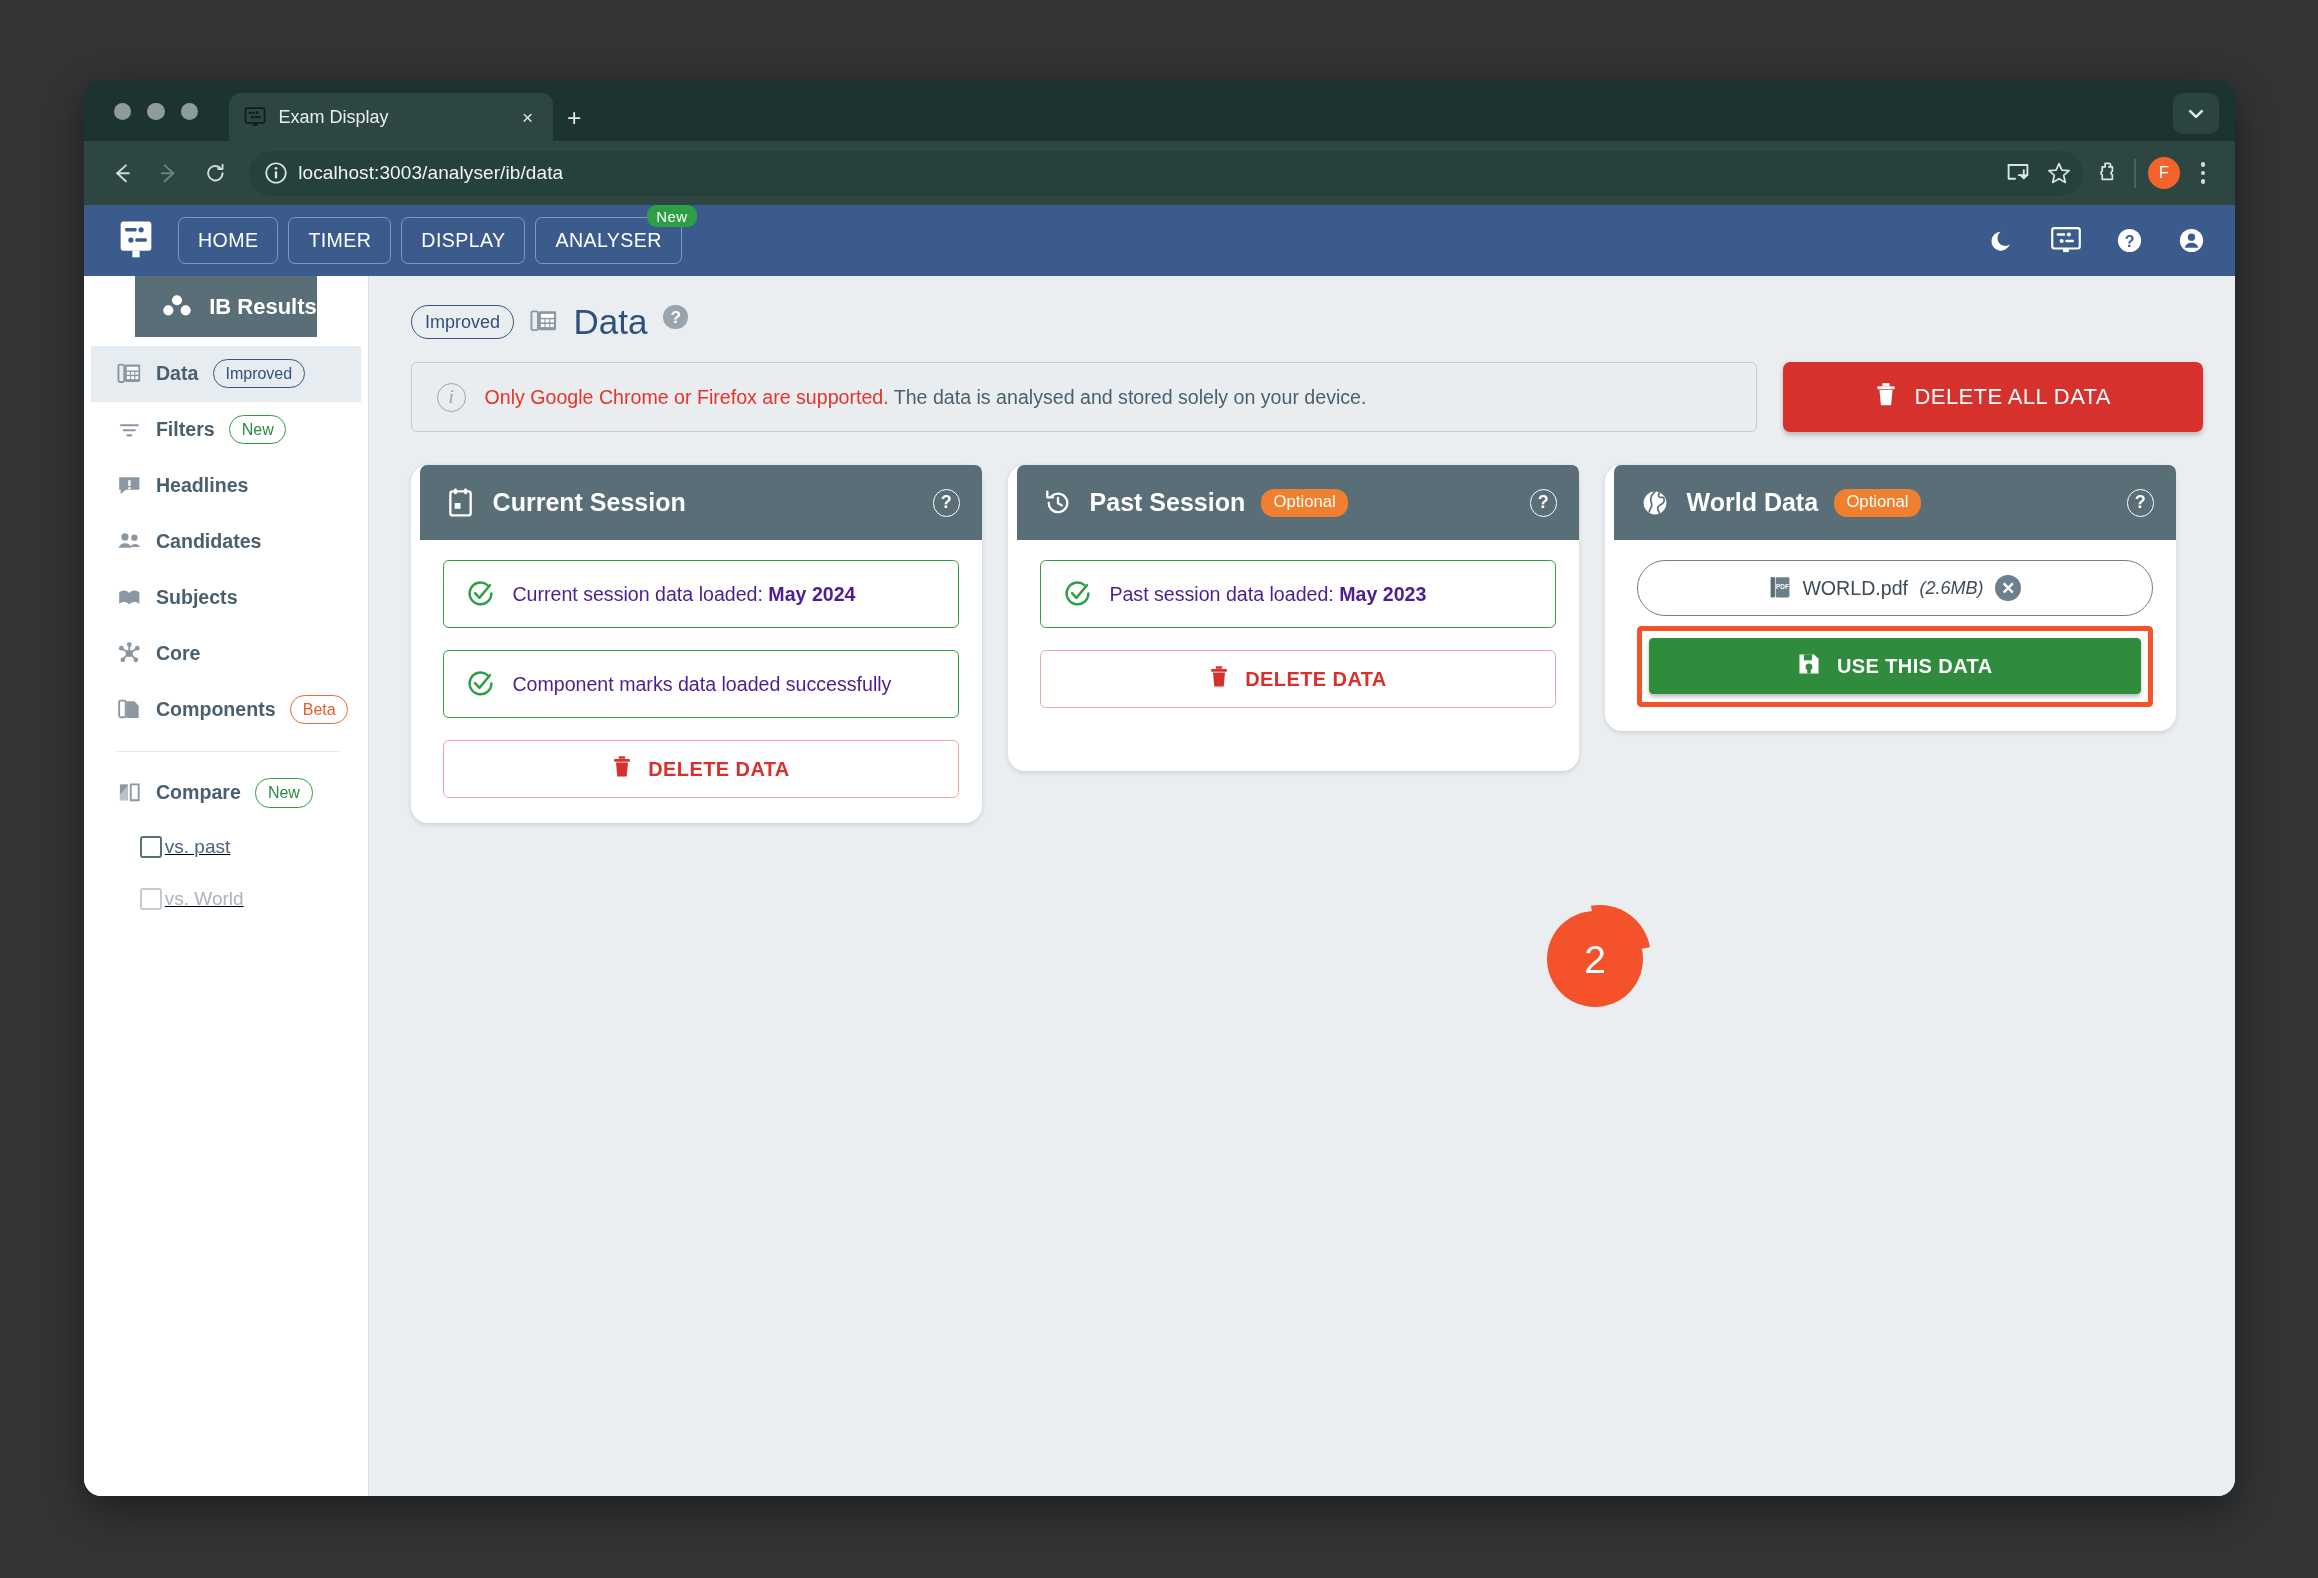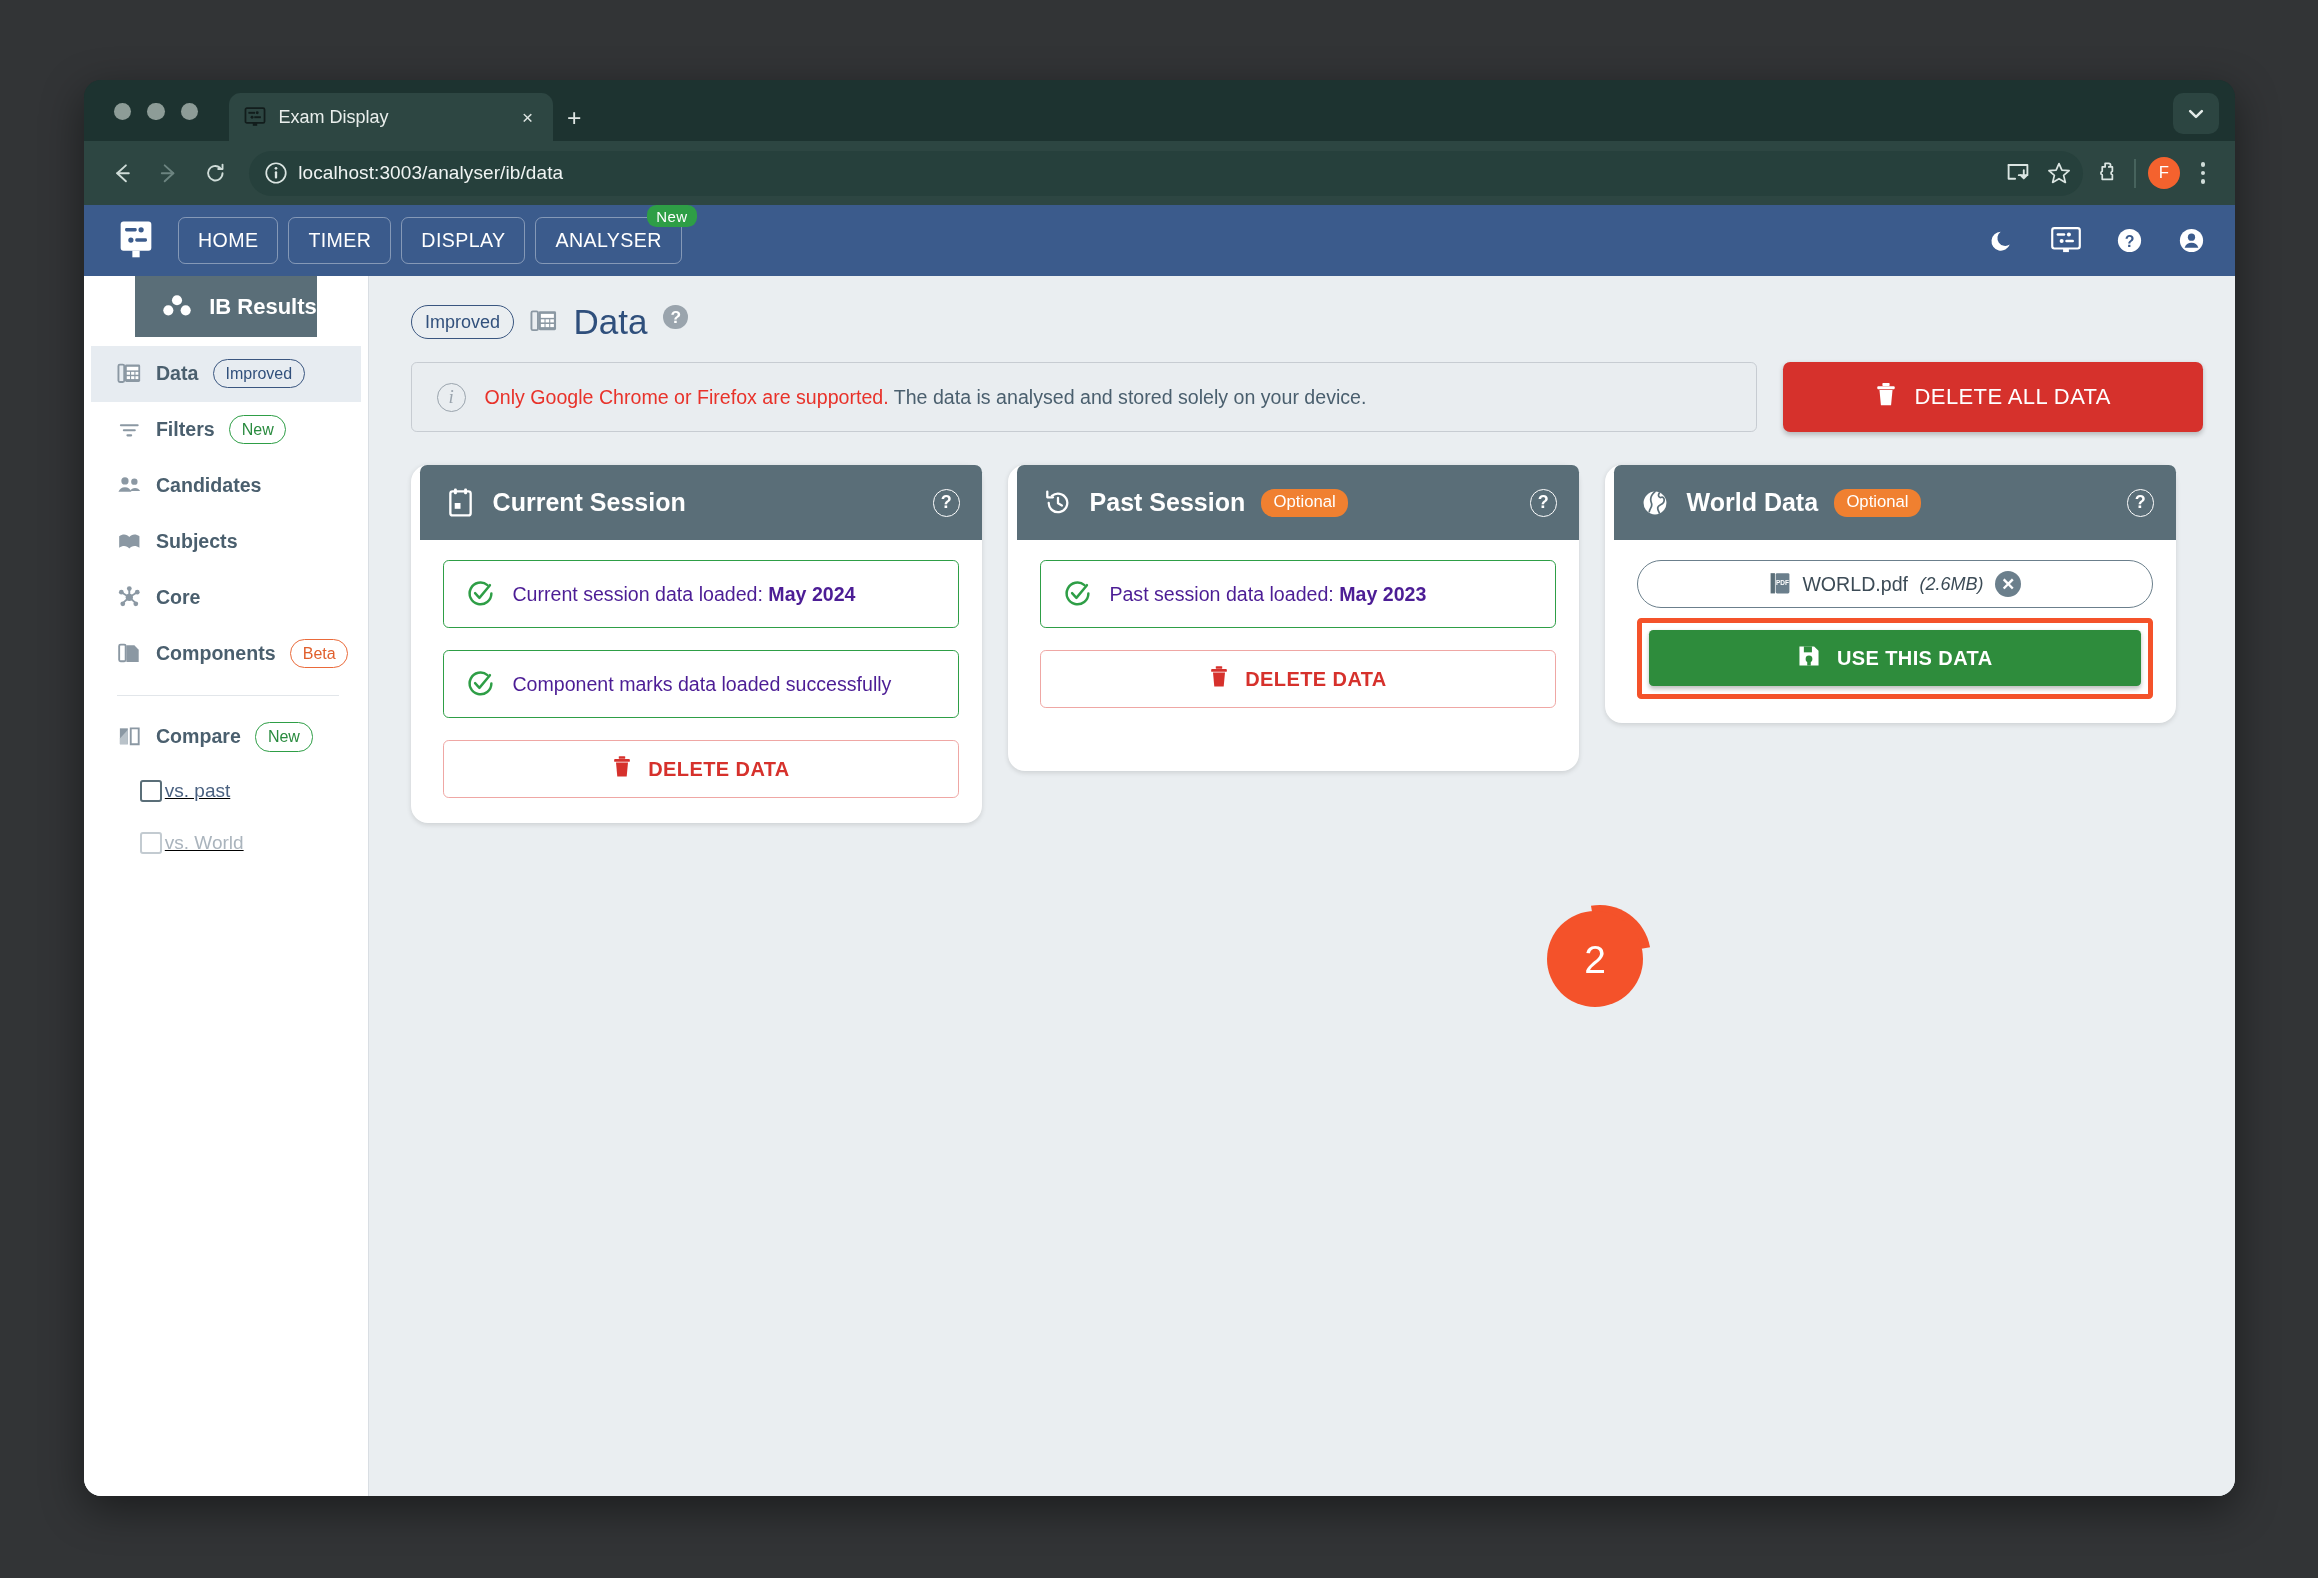--- a/index.html
+++ b/index.html
@@ -332,21 +332,21 @@
     color: #d6312c;
     display: flex; align-items: center; justify-content: center;
     gap: 16px;
     font-size: 20px; font-weight: bold; letter-spacing: 0.4px;
     cursor: pointer;
   }
 
   .file-pill {
     border: 1.3px solid #6b7f8c;
     border-radius: 35px;
-    height: 48px;
+    height: 56px;
     display: flex; align-items: center; justify-content: center;
     gap: 11.6px;
     margin-bottom: 10px;
   }
   .file-name { font-size: 19.6px; color: #3c4b56; }
   .file-size { font-size: 18px; color: #3c4b56; font-style: italic; }
   .file-x {
     width: 26px; height: 26px; border-radius: 50%;
     background: #6b7f8c; color: #fff;
     display: flex; align-items: center; justify-content: center;
@@ -595,20 +595,30 @@
               <svg viewBox="0 0 34 34" width="24.6" height="24.6">
                 <rect x="4" y="10" width="26" height="2.8" rx="1.4" fill="#8b98a3"></rect>
                 <rect x="8" y="17" width="18" height="2.8" rx="1.4" fill="#8b98a3"></rect>
                 <rect x="13" y="24" width="8" height="2.8" rx="1.4" fill="#8b98a3"></rect>
               </svg>
             </span>
             <span class="side-label">Filters</span>
             <span class="chip chip-new">New</span>
           </div>
 
+          <div class="side-item">
+            <span class="side-ic">
+              <svg viewBox="0 0 34 34" width="24.6" height="24.6">
+                <path d="M3 6 H31 V23 H12 L5 29 V23 H3 Z" fill="#8b98a3"></path>
+                <rect x="15.6" y="10" width="3.2" height="8" fill="#fff"></rect>
+                <rect x="15.6" y="19.5" width="3.2" height="3" fill="#fff"></rect>
+              </svg>
+            </span>
+            <span class="side-label">Headlines</span>
+          </div>
 
           <div class="side-item">
             <span class="side-ic">
               <svg viewBox="0 0 34 34" width="24.6" height="24.6">
                 <circle cx="11" cy="11" r="5" fill="#8b98a3"></circle>
                 <circle cx="24" cy="12" r="4.4" fill="#8b98a3"></circle>
                 <path d="M2 26 A9.5 9.5 0 0 1 20 26 Z" fill="#8b98a3"></path>
                 <path d="M18 25 A8 8 0 0 1 32 25 Z" fill="#8b98a3"></path>
               </svg>
             </span>

